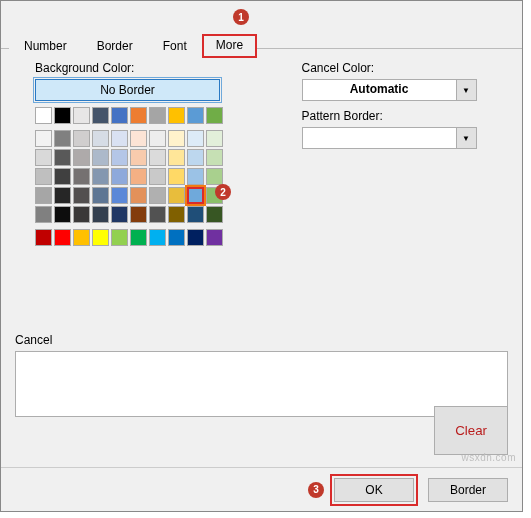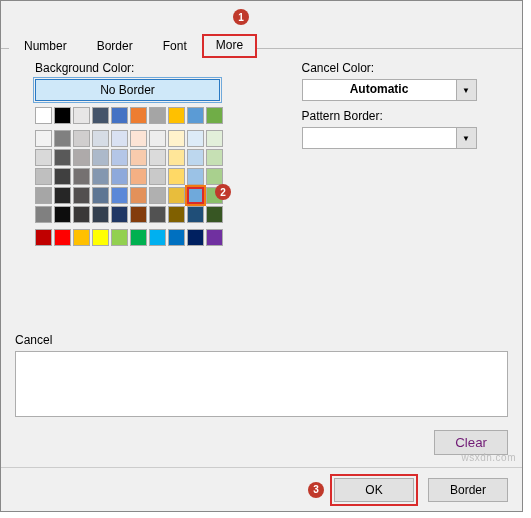--- a/index.html
+++ b/index.html
@@ -147,24 +147,24 @@
     background: #fff;
     margin-top: 2px;
   }
 
   .clear-row {
     position: absolute;
     right: 14px;
     bottom: 56px;
   }
   .clear-btn {
-    padding: 4px 20px;
+    padding: 16px 20px;
     background: #e1e1e1;
     border: 1px solid #adadad;
-    color: #701a75;
+    color: #b91c1c;
   }
 
   .footer {
     position: absolute;
     bottom: 0; left: 0; right: 0;
     height: 44px;
     border-top: 1px solid #ccc;
     display: flex;
     align-items: center;
     justify-content: flex-end;

